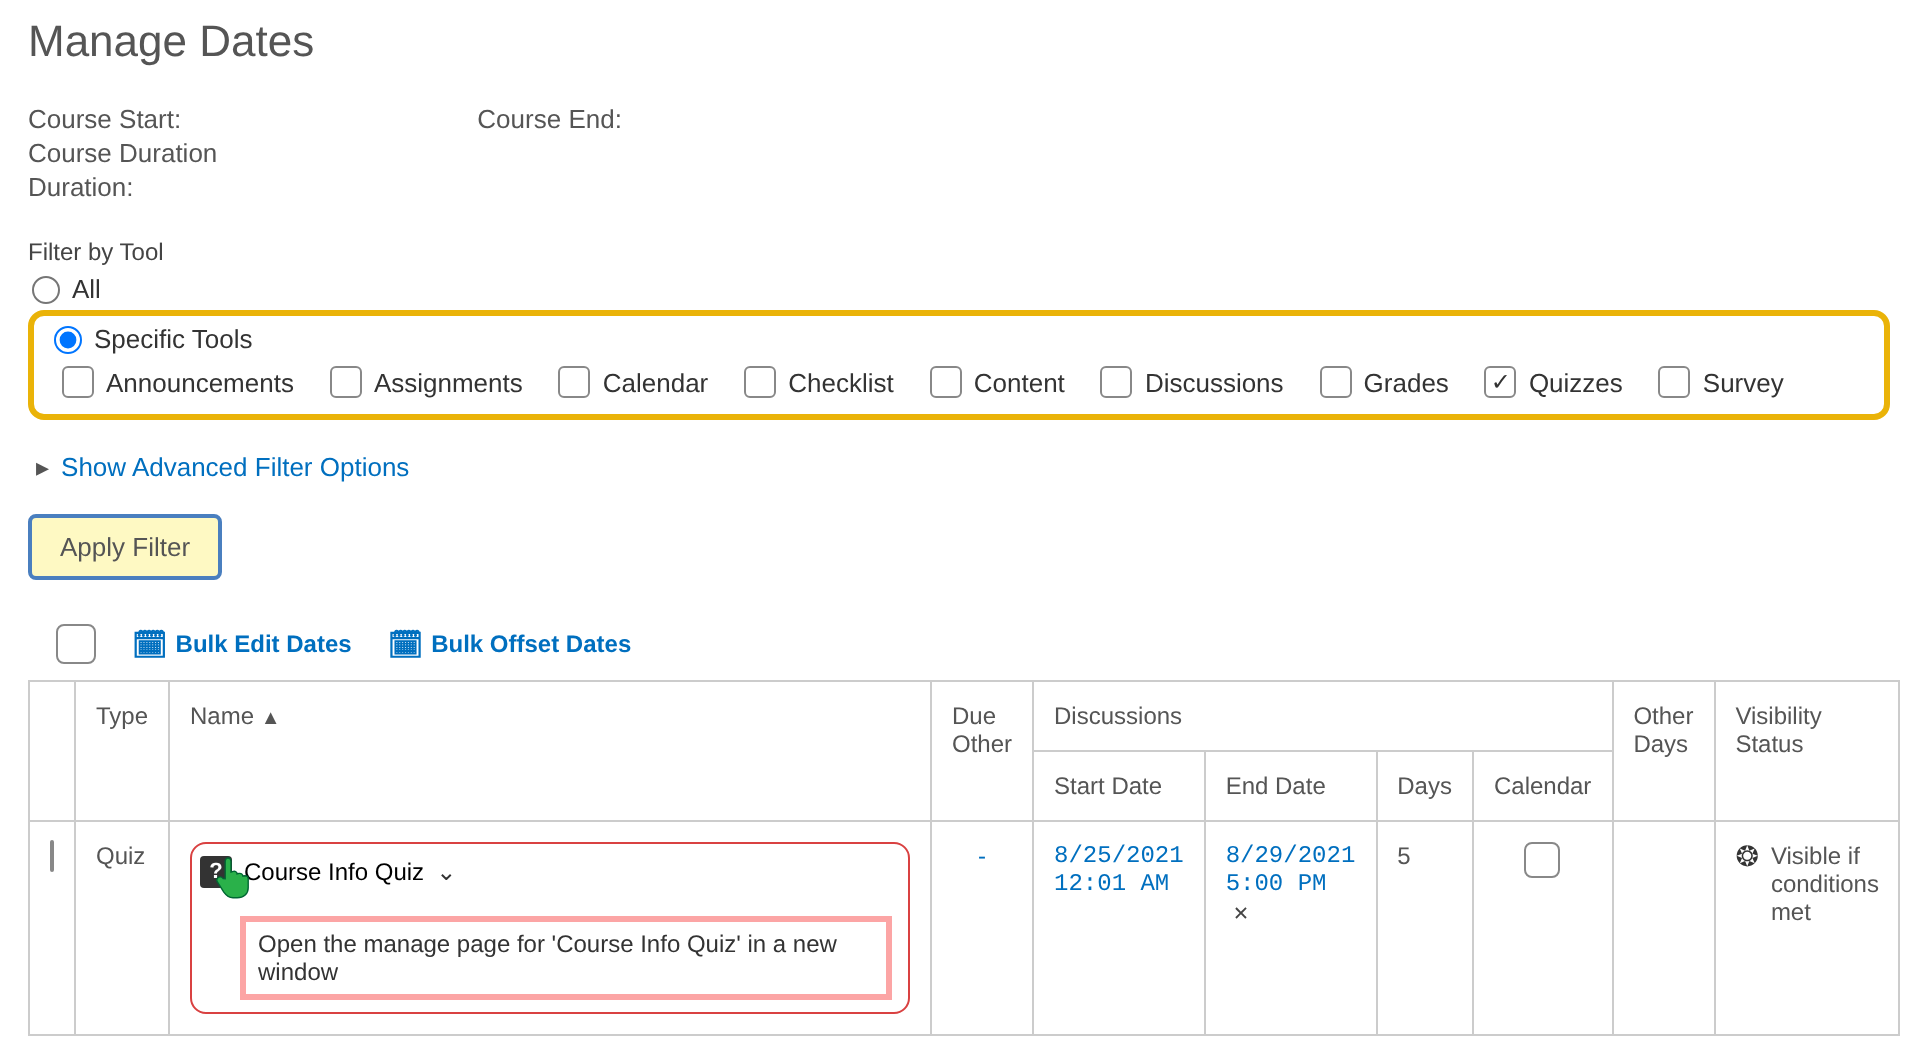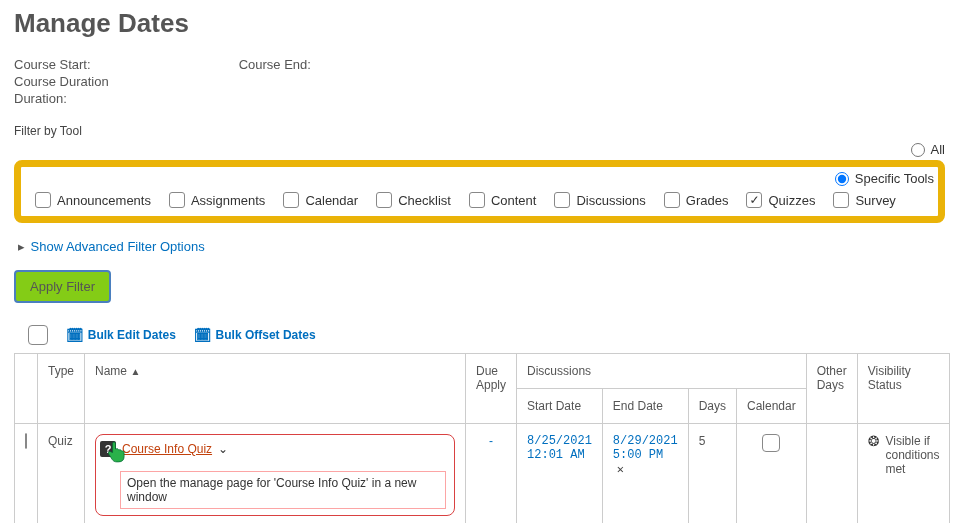--- a/index.html
+++ b/index.html
@@ -5,56 +5,56 @@
     * { box-sizing: border-box; margin: 0; padding: 0; }
     body {
       font-family: -apple-system, "Segoe UI", Arial, sans-serif;
       color: #333;
       font-size: 13px;
       background: #fff;
       width: 959px;
     }
     .container { padding: 8px 14px 14px; }
     h1 {
-      font-size: 26px;
-      font-weight: 700;
+      font-size: 22px;
+      font-weight: 400;
       color: #555;
       margin-bottom: 18px;
     }
     .course-info { color: #555; margin-bottom: 4px; font-size: 13px; }
     .course-row { margin-bottom: 2px; }
     .blacked { display:inline-block; width:130px; height:12px; background:#fff; }
 
     .filter-section {
       margin-top: 18px;
       margin-bottom: 10px;
     }
     .filter-title { font-size: 12px; font-weight: normal; color: #444; margin-bottom: 4px;}
-    .radio-row { display:flex; align-items:center; gap:6px; margin-bottom:3px; padding-left:2px;justify-content:flex-end;}
+    .radio-row { display:flex; align-items:center; gap:6px; margin-bottom:3px; padding-left:2px;}
     .radio-row input[type=radio]{ width:14px; height:14px;}
     .tools-box {
-      border: 7px solid #eab308;
+      border: 3px solid #eab308;
       border-radius: 8px;
       padding: 4px 4px 8px 8px;
       margin-top:2px;
     }
     .tools-checks { display:flex; flex-wrap:wrap; gap:18px; margin-top:6px; padding-left:6px;}
     .check-item { display:flex; align-items:center; gap:6px; }
     .cb {
       width:16px; height:16px; border:1px solid #888; border-radius:3px;
       display:inline-flex; align-items:center; justify-content:center;
       background:#fff; font-size:12px; color:#333;
     }
     .cb.checked::after { content:"✓"; }
 
     .adv-row { display:flex; align-items:center; gap:6px; margin:16px 0 16px 4px;}
     .link { color:#006fbf; cursor:pointer; }
     .apply-btn {
       border:2px solid #4a7fbf;
-      background:#84cc16;
+      background:#fef9c3;
       color:#555;
       padding:7px 14px;
       border-radius:4px;
       font-size:13px;
       cursor:pointer;
     }
 
     .bulk-row { display:flex; align-items:center; gap:18px; margin:22px 0 8px 14px;}
     .select-box {
       width:20px; height:20px; border:1.5px solid #888; border-radius:4px; background:#fff;
@@ -95,29 +95,29 @@
       padding:6px 8px 6px 4px;
       display:inline-block;
       min-width: 360px;
     }
     .name-link-row { display:flex; align-items:center; gap:6px; }
     .qmark {
       width:16px; height:16px; background:#333; color:#fff;
       display:inline-flex; align-items:center; justify-content:center;
       font-size:11px; border-radius:2px; font-weight:bold;
     }
-    .name-link { color:#c2410c; text-decoration: underline; }
+    .name-link { color:#000000; }
     .chev { font-size:12px; color:#333; }
     .cursor-hand {
       position:absolute; left:22px; top:16px; pointer-events:none;
     }
     .tooltip-box {
       margin-top:14px;
       margin-left:20px;
-      border:1px solid #fca5a5;
+      border:3px solid #fca5a5;
       background:#fff;
       padding:4px 6px;
       font-size:12px;
       color:#333;
     }
     .vis-cell { display:flex; align-items:flex-start; gap:6px;}
     .vis-ico { color:#333; font-size:14px; line-height:1;}
 
     .avail-header-cell { padding-bottom:4px; }
   </style>
@@ -215,21 +215,21 @@
 
   <table class="grid">
     <thead>
       <tr>
         <th rowspan="2" class="cell-cb"></th>
         <th rowspan="2">Type</th>
         <th rowspan="2">
           <span>Name</span>
           <span class="sort-arrow">▲</span>
         </th>
-        <th rowspan="2">Due Apply</th>
+        <th rowspan="2">Due Other</th>
         <th colspan="4" class="avail-header-cell">Discussions</th>
         <th rowspan="2">Other Days</th>
         <th rowspan="2">Visibility Status</th>
       </tr>
       <tr class="header-row2">
         <th>Start Date</th>
         <th>End Date</th>
         <th>Days</th>
         <th>Calendar</th>
       </tr>

